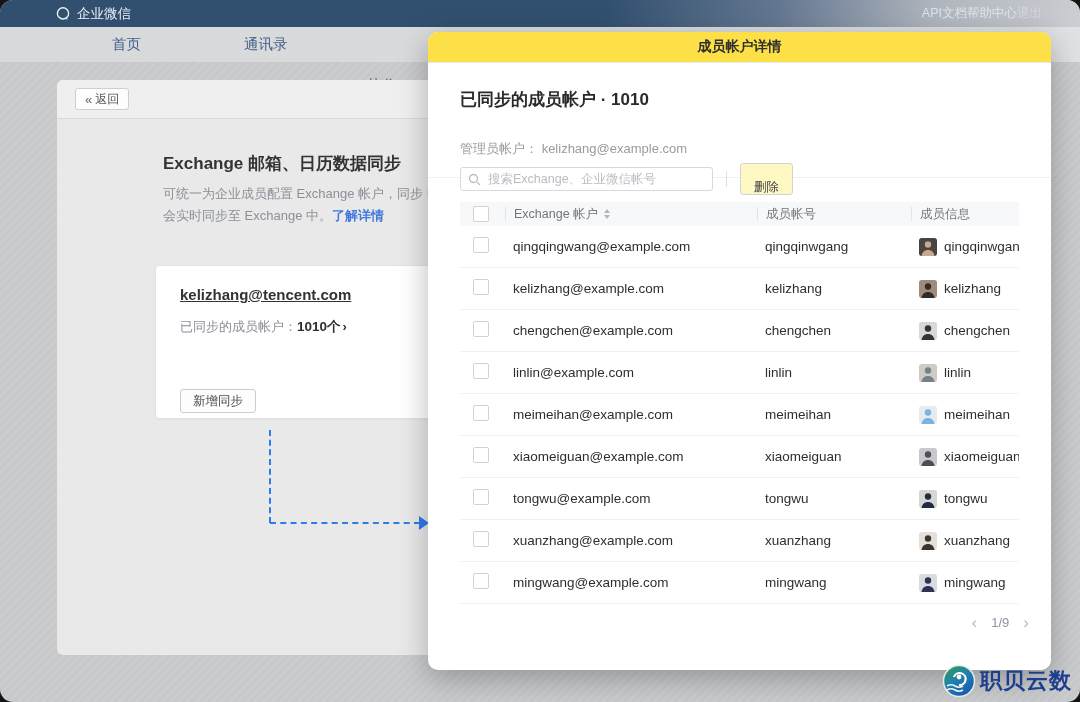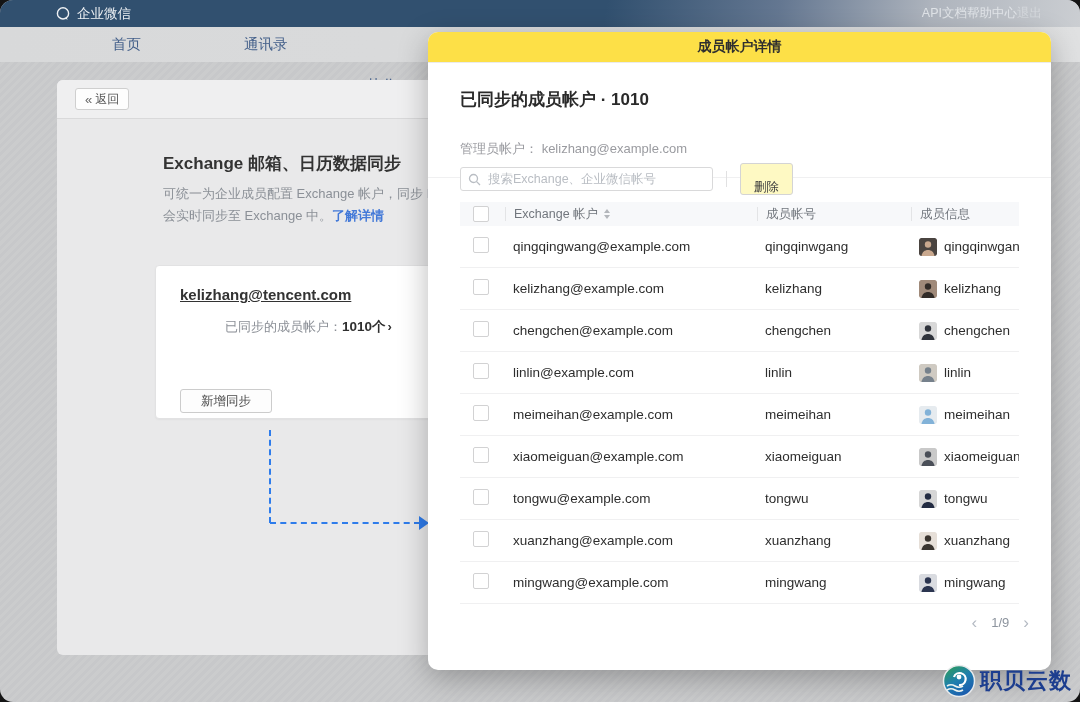--- a/index.html
+++ b/index.html
@@ -21,24 +21,24 @@
   .panel{position:absolute;left:57px;top:80px;width:966px;height:575px;background:#e9e9ea;border-radius:6px;}
   .panel-strip{position:absolute;left:0;top:0;width:100%;height:38px;background:#efeff0;border-bottom:1px solid #d9d9da;border-radius:6px 6px 0 0;}
   .back-btn{position:absolute;left:18px;top:8px;height:20px;padding:0 9px;background:#fdfdfd;border:1px solid #cfcfcf;border-radius:3px;
     font-size:12px;color:#555;display:flex;align-items:center;gap:3px;cursor:pointer;}
   .back-btn .laquo{font-size:13px;color:#666;}
   .page-title{position:absolute;left:106px;top:72px;font-size:17px;font-weight:bold;color:#333;}
   .page-desc{position:absolute;left:106px;top:103px;width:330px;font-size:13px;line-height:22px;color:#8b9097;overflow:hidden;white-space:nowrap;}
   .learn-more{color:#4379d8;font-weight:bold;cursor:pointer;}
   .sync-card{position:absolute;left:98px;top:185px;width:280px;height:152px;background:#fff;border:1px solid #e2e2e3;border-radius:4px;box-shadow:0 1px 2px rgba(0,0,0,.04);}
   .sync-card-title{position:absolute;left:24px;top:20px;font-size:15px;font-weight:bold;color:#333;text-decoration:underline;}
-  .sync-line{position:absolute;left:24px;top:52px;font-size:13px;color:#8b8f96;margin-left:45px;}
+  .sync-line{position:absolute;left:24px;top:52px;font-size:13px;color:#8b8f96;}
   .sync-line b{color:#2f2f2f;font-size:13.5px;}
   .sync-line .chev{color:#2f2f2f;font-weight:bold;margin-left:2px;}
-  .add-sync-btn{position:absolute;left:24px;top:123px;height:22px;padding:0 20px;background:#fdfdfd;border:1px solid #cccccc;border-radius:3px;
+  .add-sync-btn{position:absolute;left:24px;top:123px;height:22px;padding:0 12px;background:#fdfdfd;border:1px solid #cccccc;border-radius:3px;
     font-size:12.5px;color:#4a4a4a;display:flex;align-items:center;cursor:pointer;}
   
   .arrow-v{position:absolute;left:212px;top:350px;width:0;height:93px;border-left:2px dashed #2e7ceb;}
   .arrow-h{position:absolute;left:213px;top:442px;width:150px;height:0;border-top:2px dashed #2e7ceb;}
   .arrow-head{position:absolute;left:362px;top:436px;width:0;height:0;border-left:10px solid #2e7ceb;border-top:7px solid transparent;border-bottom:7px solid transparent;}
   
   .modal{position:absolute;left:428px;top:32px;width:623px;height:638px;background:#fff;border-radius:10px;
     box-shadow:0 8px 30px rgba(0,0,0,.28);}
   .modal-head{height:30px;background:#fde047;border-bottom:1px solid #ebebec;border-radius:10px 10px 0 0;
     display:flex;align-items:center;justify-content:center;font-size:14px;font-weight:600;color:#2f2f2f;}

